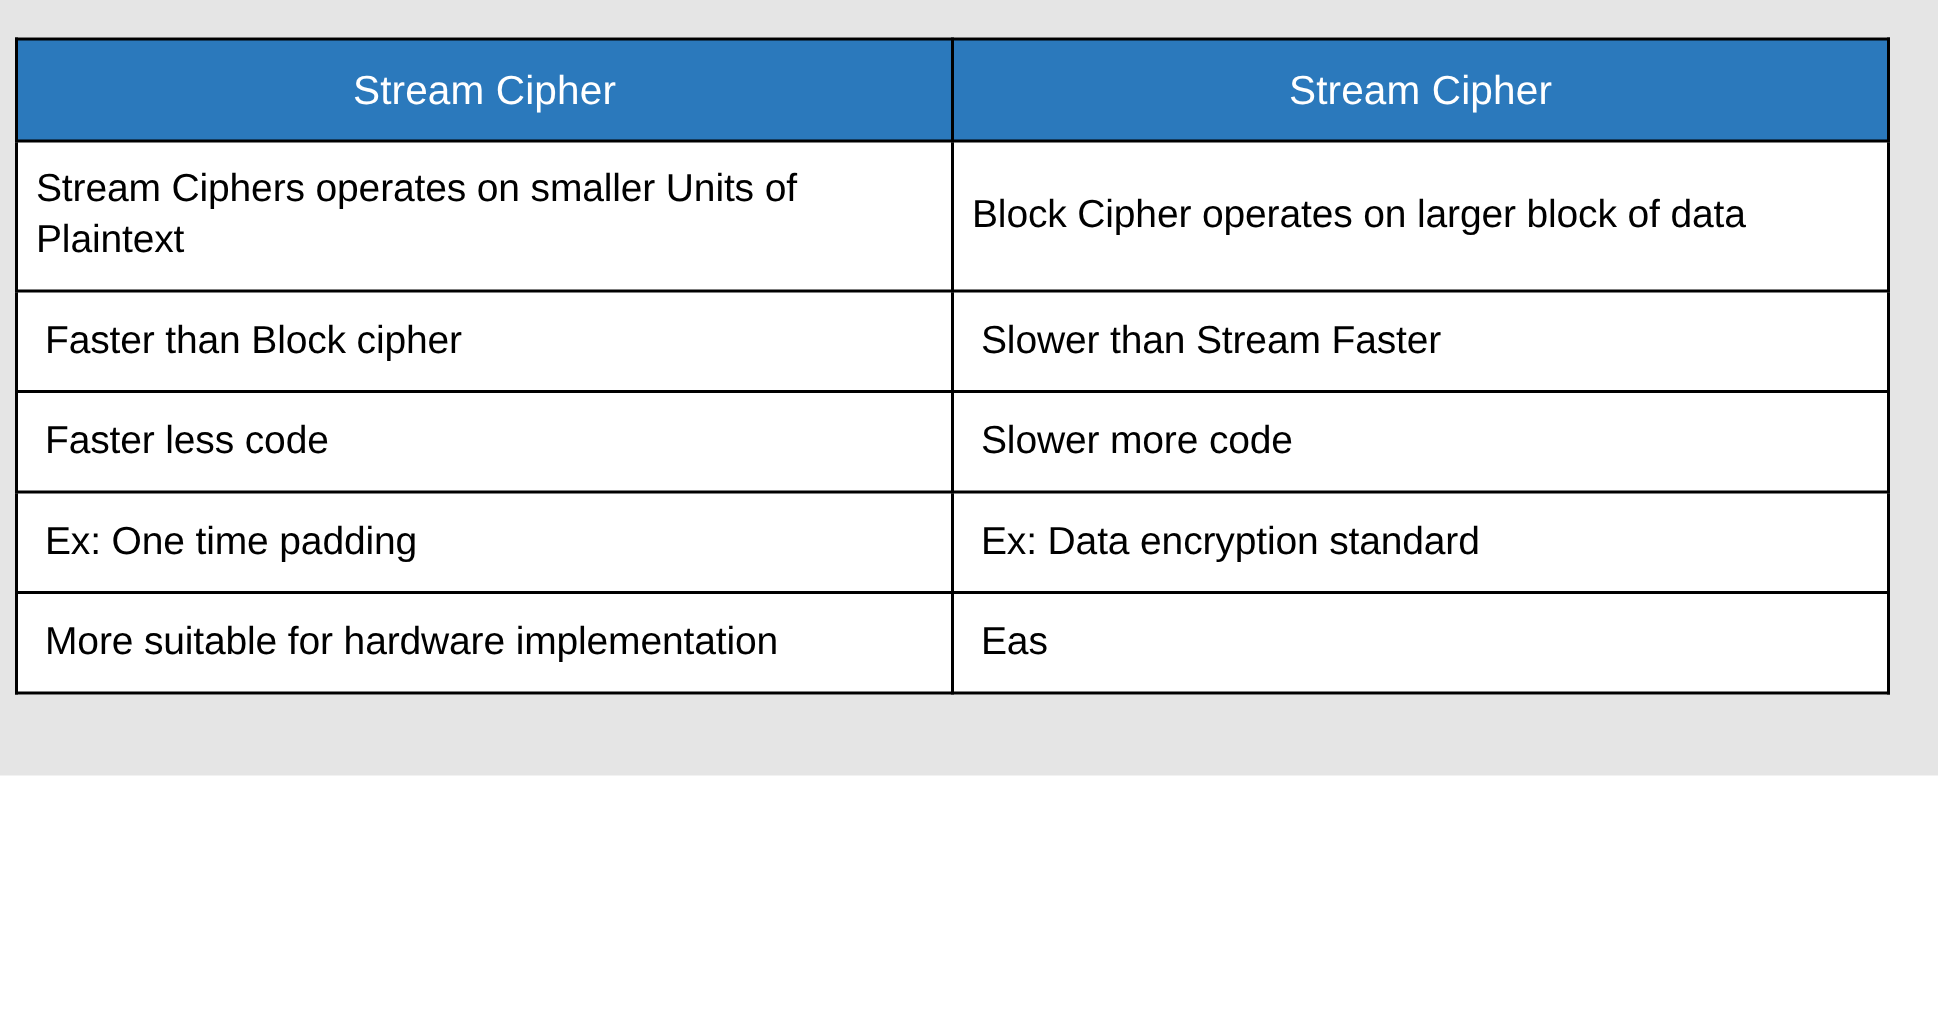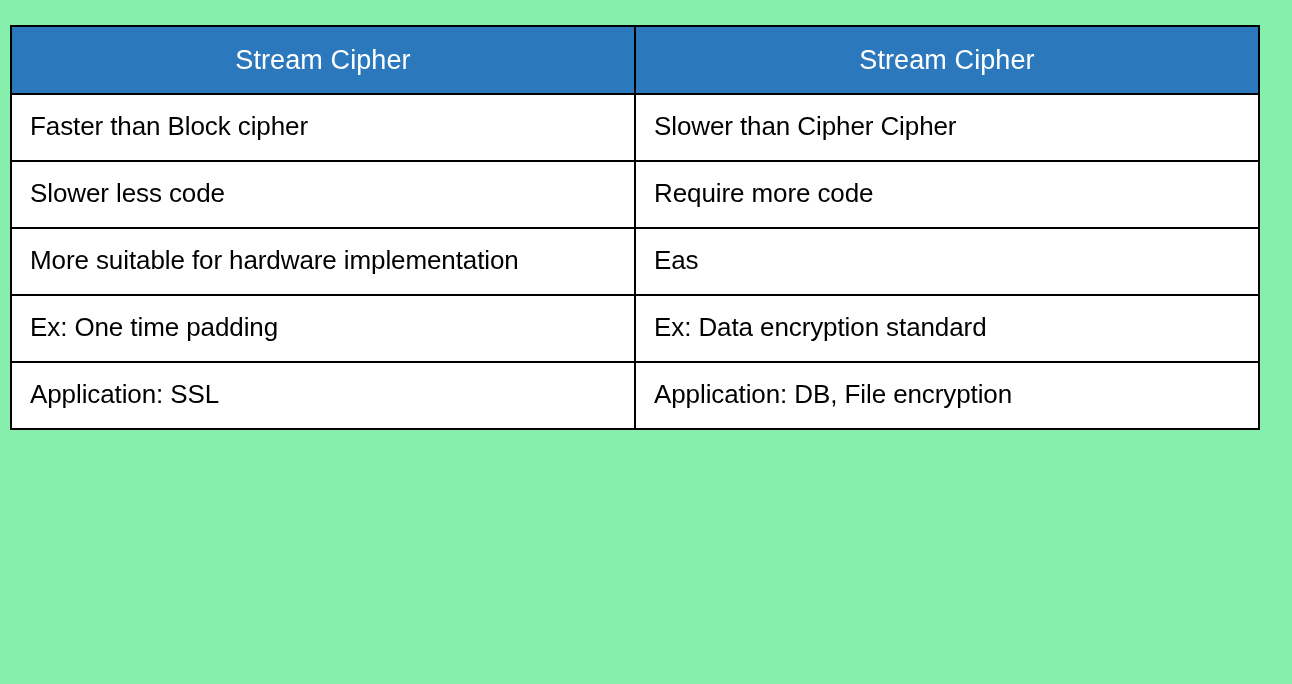--- a/index.html
+++ b/index.html
@@ -12,22 +12,22 @@
     width: 1292px;
     height: 684px;
     overflow: hidden;
     font-family: "Liberation Sans", sans-serif;
     -webkit-font-smoothing: antialiased;
   }
 
   .page {
     position: relative;
     width: 1292px;
-    height: 684px;
-    background: #86efac;
+    height: 517px;
+    background: #e5e5e5;
   }
 
   .comparison-table {
     position: absolute;
     left: 10px;
     top: 25px;
     width: 1248px;
     border-collapse: collapse;
     table-layout: fixed;
     background: #ffffff;
@@ -83,63 +83,63 @@
 
     <thead>
       <tr>
         <th>Stream Cipher</th>
         <th>Stream Cipher</th>
       </tr>
     </thead>
 
     <tbody>
 
+      <tr class="r-2line">
+        <td>
+          <span class="cell-text">Stream Ciphers operates on smaller Units of Plaintext</span>
+        </td>
+        <td>
+          <span class="cell-text">Block Cipher operates on larger block of data</span>
+        </td>
+      </tr>
 
       <tr class="r-1line">
         <td>
           <span class="cell-text">Faster than Block cipher</span>
         </td>
         <td>
-          <span class="cell-text">Slower than Cipher Cipher</span>
+          <span class="cell-text">Slower than Stream Faster</span>
         </td>
       </tr>
 
 
       <tr class="r-1line">
         <td>
-          <span class="cell-text">Slower less code</span>
+          <span class="cell-text">Faster less code</span>
         </td>
         <td>
-          <span class="cell-text">Require more code</span>
-        </td>
-      </tr>
-
-      <tr class="r-1line">
-        <td>
-          <span class="cell-text">More suitable for hardware implementation</span>
-        </td>
-        <td>
-          <span class="cell-text">Eas</span>
+          <span class="cell-text">Slower more code</span>
         </td>
       </tr>
 
       <tr class="r-1line">
         <td>
           <span class="cell-text">Ex: One time padding</span>
         </td>
         <td>
           <span class="cell-text">Ex: Data encryption standard</span>
         </td>
       </tr>
 
       <tr class="r-1line">
         <td>
-          <span class="cell-text">Application: SSL</span>
+          <span class="cell-text">More suitable for hardware implementation</span>
         </td>
         <td>
-          <span class="cell-text">Application: DB, File encryption</span>
+          <span class="cell-text">Eas</span>
         </td>
       </tr>
+
 
     </tbody>
   </table>
 
 </div>
 
 </body></html>

